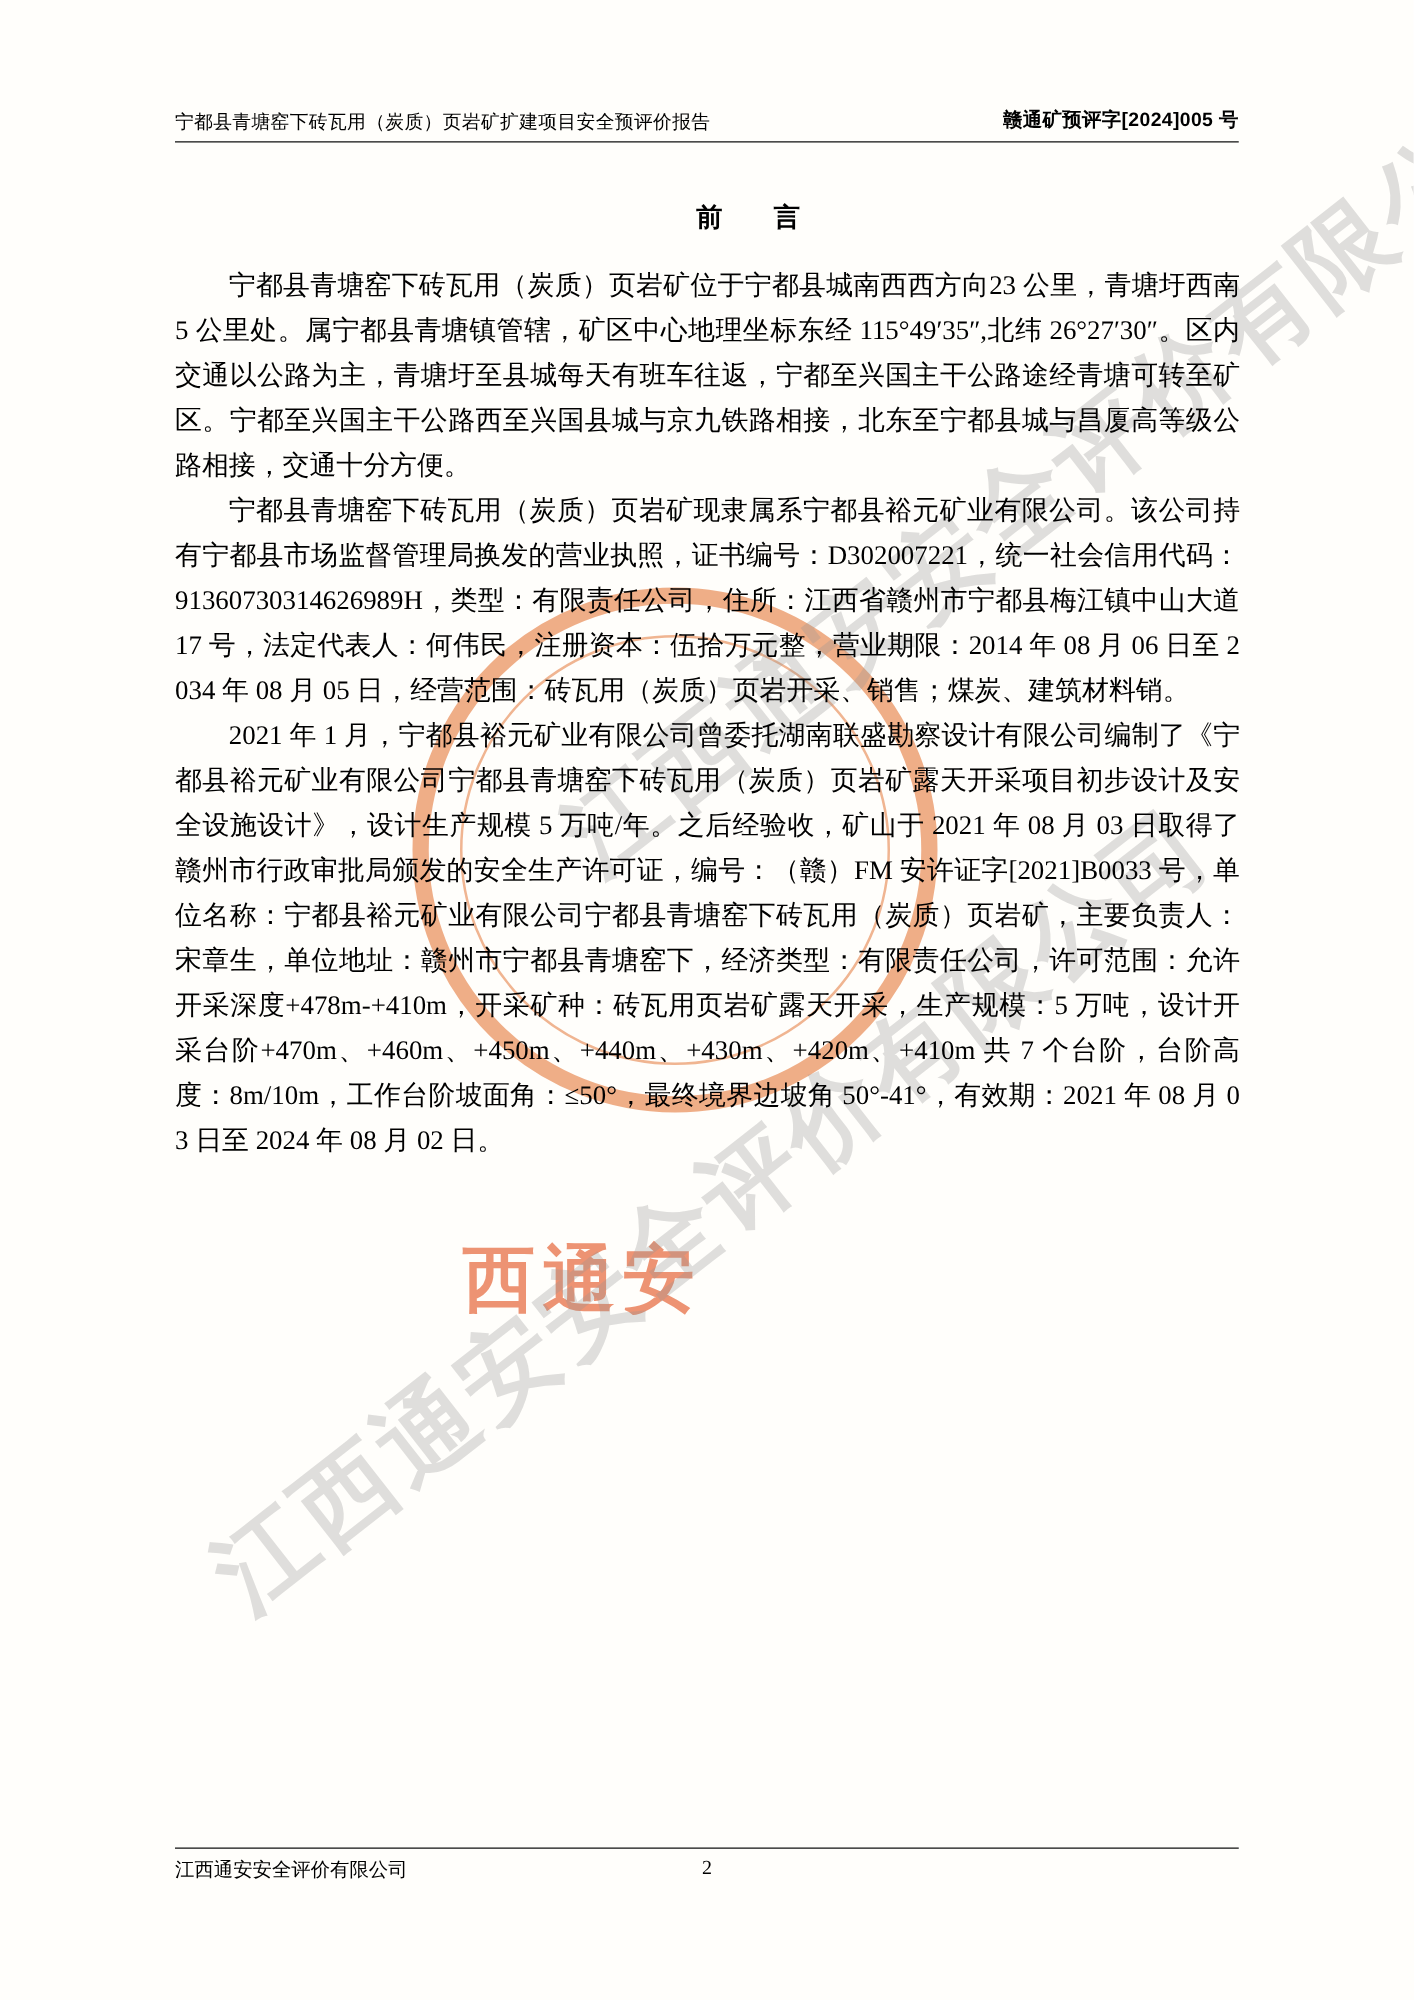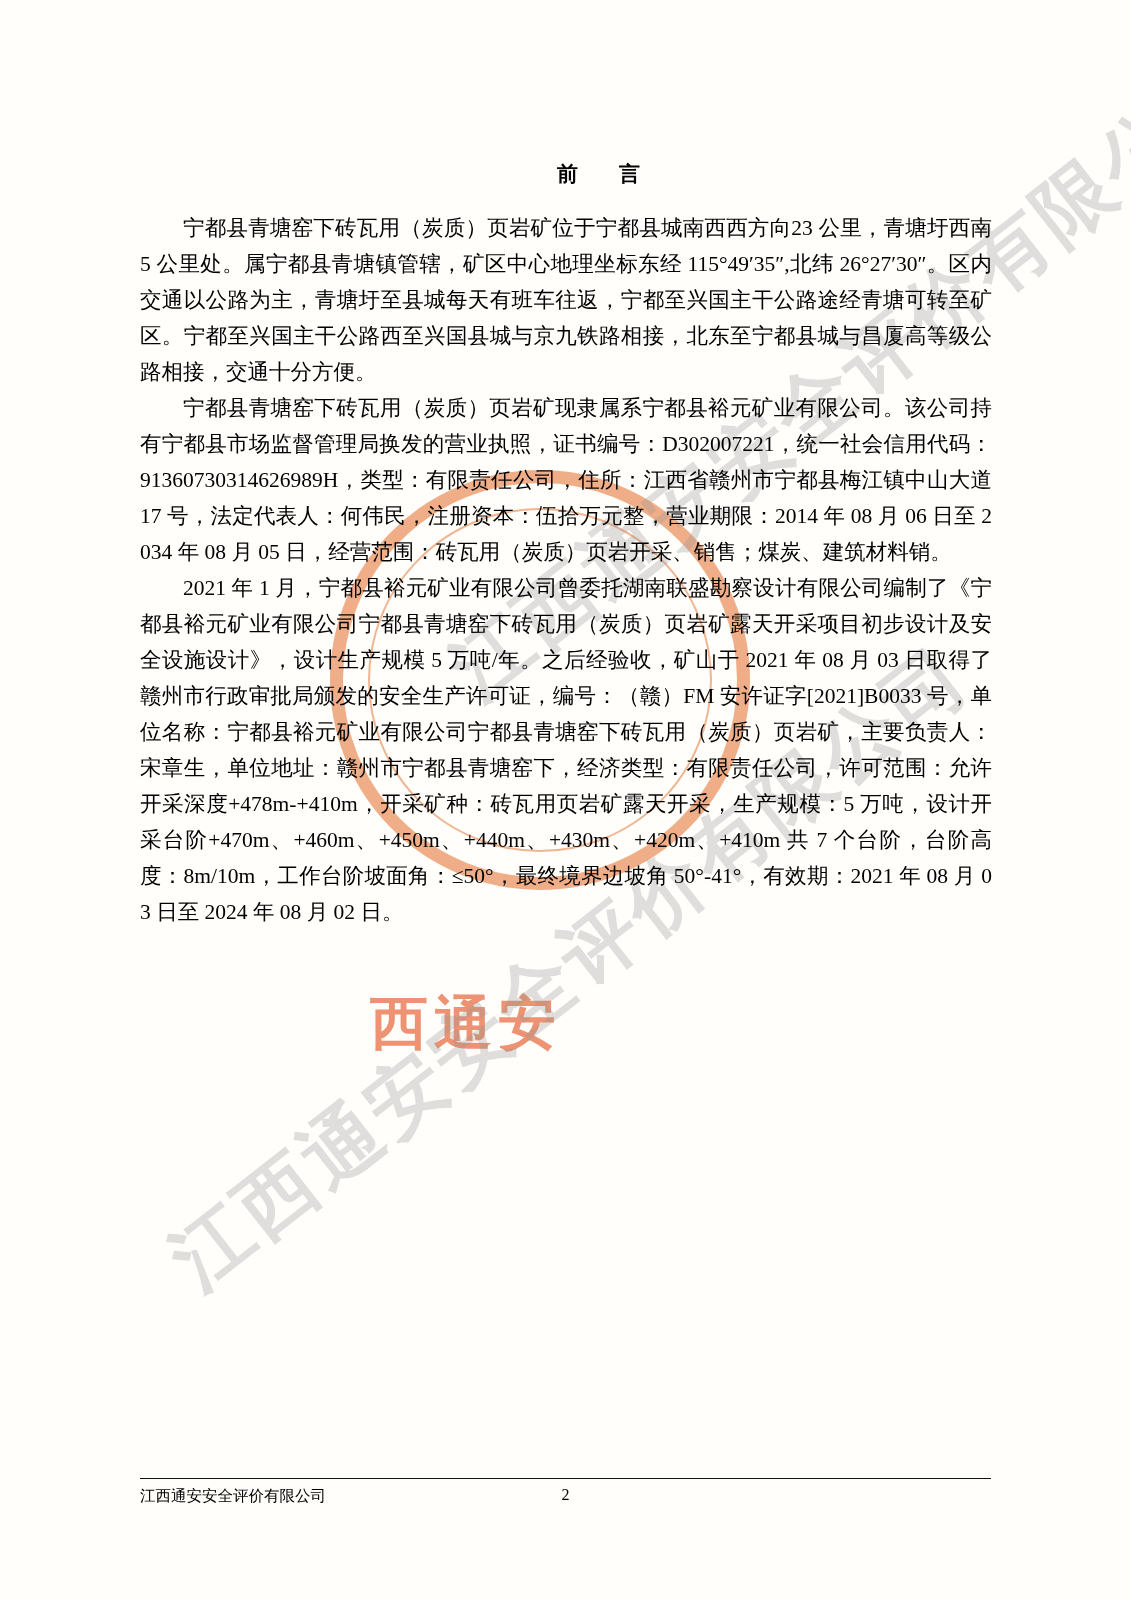--- a/index.html
+++ b/index.html
@@ -166,20 +166,24 @@
 <div class="page">
 
   <div class="wm-layer">
     <div class="wm-ring"></div>
     <div class="wm-ring-inner"></div>
     <div class="wm-orange-text">西通安</div>
     <div class="wm-diag wm-diag-1">江西通安安全评价有限公司</div>
     <div class="wm-diag wm-diag-2">江西通安安全评价有限公司</div>
   </div>
 
+  <div class="header">
+    <span class="header-left">宁都县青塘窑下砖瓦用（炭质）页岩矿扩建项目安全预评价报告</span>
+    <span class="header-right">赣通矿预评字[2024]005 号</span>
+  </div>
 
   <div class="doc-title">前　言</div>
 
   <div class="content">
     <p class="para">宁都县青塘窑下砖瓦用（炭质）页岩矿位于宁都县城南西西方向23 公里，青塘圩西南 5 公里处。属宁都县青塘镇管辖，矿区中心地理坐标东经 115°49′35″,北纬 26°27′30″。区内交通以公路为主，青塘圩至县城每天有班车往返，宁都至兴国主干公路途经青塘可转至矿区。宁都至兴国主干公路西至兴国县城与京九铁路相接，北东至宁都县城与昌厦高等级公路相接，交通十分方便。</p>
     <p class="para">宁都县青塘窑下砖瓦用（炭质）页岩矿现隶属系宁都县裕元矿业有限公司。该公司持有宁都县市场监督管理局换发的营业执照，证书编号：D302007221，统一社会信用代码：91360730314626989H，类型：有限责任公司，住所：江西省赣州市宁都县梅江镇中山大道 17 号，法定代表人：何伟民，注册资本：伍拾万元整，营业期限：2014 年 08 月 06 日至 2034 年 08 月 05 日，经营范围：砖瓦用（炭质）页岩开采、销售；煤炭、建筑材料销。</p>
     <p class="para">2021 年 1 月，宁都县裕元矿业有限公司曾委托湖南联盛勘察设计有限公司编制了《宁都县裕元矿业有限公司宁都县青塘窑下砖瓦用（炭质）页岩矿露天开采项目初步设计及安全设施设计》，设计生产规模 5 万吨/年。之后经验收，矿山于 2021 年 08 月 03 日取得了赣州市行政审批局颁发的安全生产许可证，编号：（赣）FM 安许证字[2021]B0033 号，单位名称：宁都县裕元矿业有限公司宁都县青塘窑下砖瓦用（炭质）页岩矿，主要负责人：宋章生，单位地址：赣州市宁都县青塘窑下，经济类型：有限责任公司，许可范围：允许开采深度+478m-+410m，开采矿种：砖瓦用页岩矿露天开采，生产规模：5 万吨，设计开采台阶+470m、+460m、+450m、+440m、+430m、+420m、+410m 共 7 个台阶，台阶高度：8m/10m，工作台阶坡面角：≤50°，最终境界边坡角 50°-41°，有效期：2021 年 08 月 03 日至 2024 年 08 月 02 日。</p>
   </div>
 
   <div class="footer">

